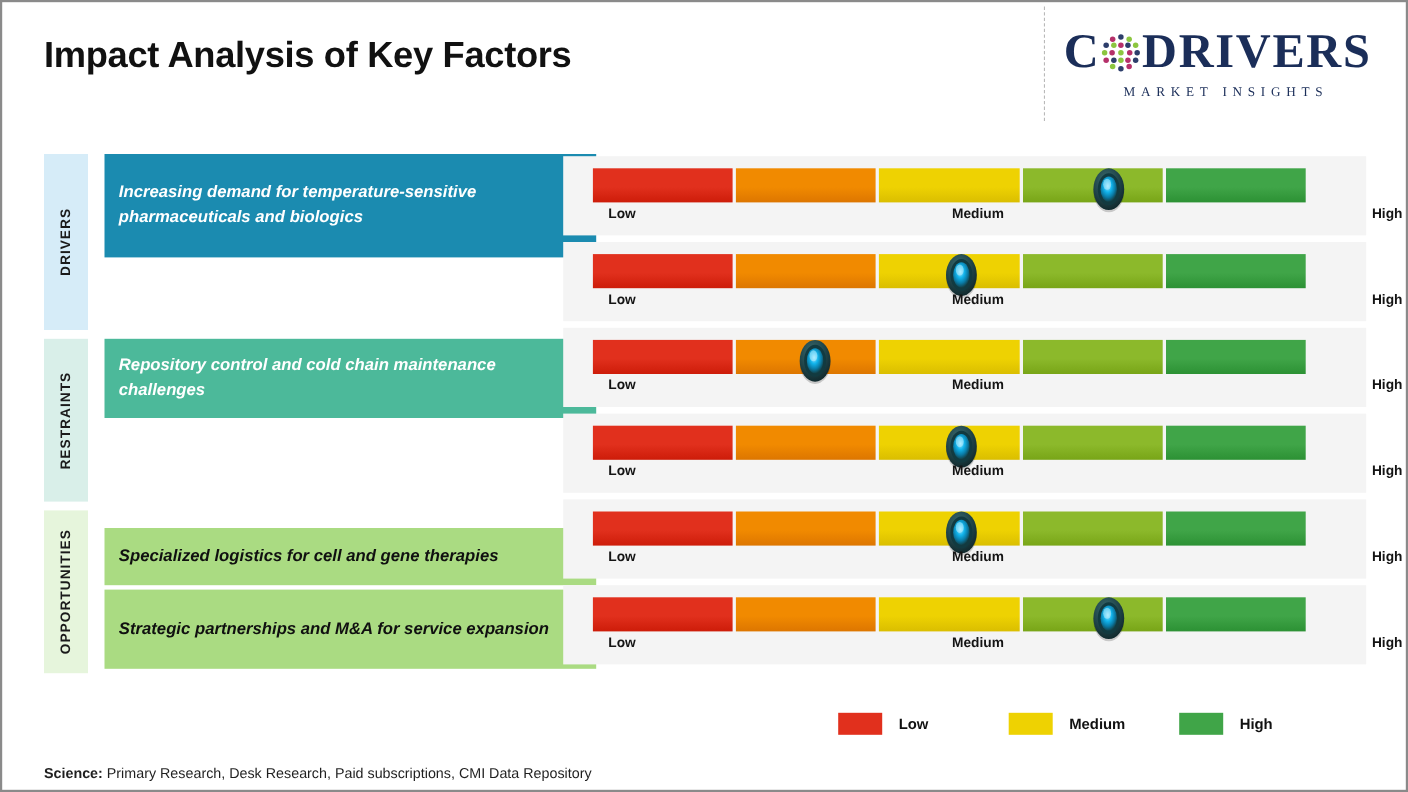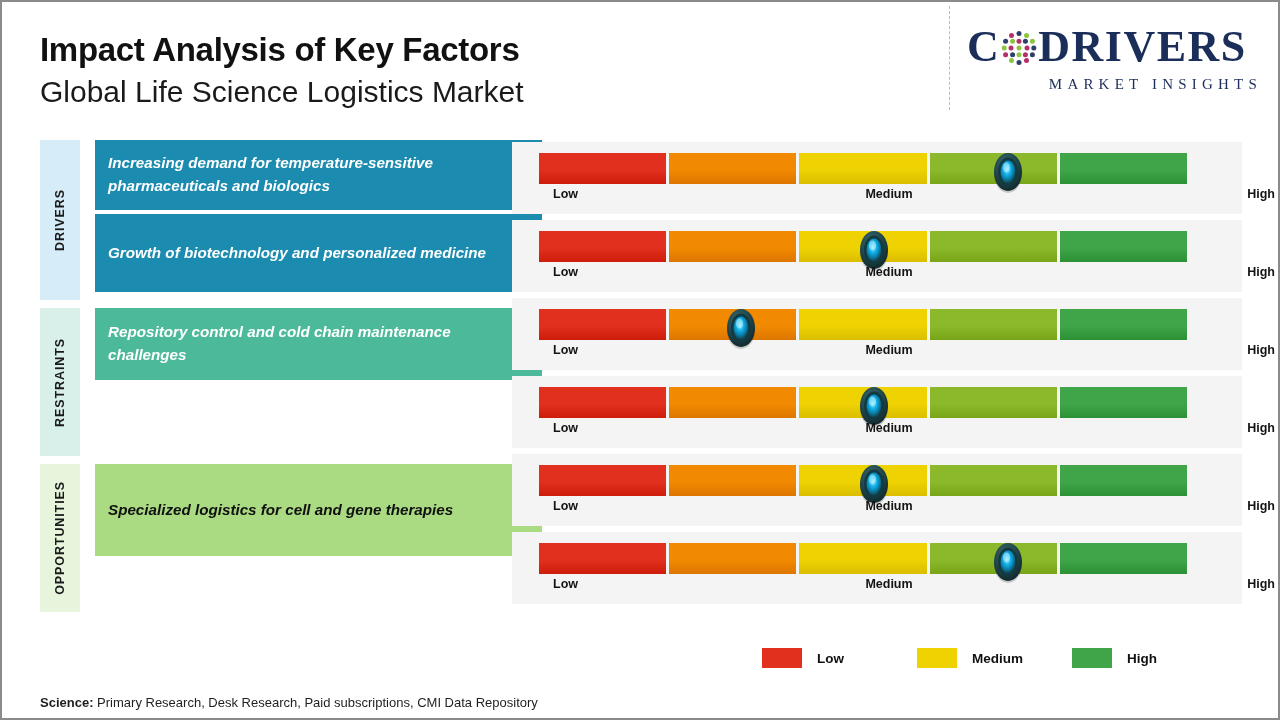--- a/index.html
+++ b/index.html
@@ -42,22 +42,22 @@
     font-family: "Liberation Serif", serif;
     font-size: 44px; font-weight: bold; color: #1b2e59;
     letter-spacing: 1.5px; line-height: 46px; white-space: nowrap;
   }
   #logo-globe {
     display: inline-block; width: 36px; height: 36px;
     vertical-align: -5px; margin: 0 1px;
   }
   #logo-tagline {
     font-family: "Liberation Serif", serif;
-    font-size: 15px; color: #1b2e59; letter-spacing: 5.2px;
-    margin-top: 6px; white-space: nowrap; text-align: right;
+    font-size: 12px; color: #1b2e59; letter-spacing: 5.2px;
+    margin-top: 6px; white-space: nowrap; text-align: center;
   }
 
   
   #rows { position: absolute; left: 0; top: 138px; }
   .group { position: absolute; left: 38px; }
   .group-strip {
     position: absolute; left: 0; top: 0; width: 40px;
     display: flex; align-items: center; justify-content: center;
   }
   .group-strip span {
@@ -122,21 +122,20 @@
   #source b { font-weight: bold; }
 </style>
 </head>
 <body>
 
 <div id="slide">
 
   <div id="header">
     <div id="title-block">
       <div id="main-title">Impact Analysis of Key Factors</div>
-      <div id="sub-title">Global Life Science Logistics Market</div>
     </div>
 
     <div id="divider-dashed"></div>
 
     <div id="logo">
       <div id="logo-wordmark">
         <span>C</span><span id="logo-globe">
           <svg width="36" height="36" viewBox="0 0 36 36" aria-hidden="true">
             <circle cx="18" cy="18" r="17" fill="#ffffff"></circle>
             <g>
@@ -168,45 +167,45 @@
       <div id="logo-tagline">MARKET INSIGHTS</div>
     </div>
   </div>
 
   <div id="rows">
       <div class="group" style="top: 0px; height: 160px;">
         <div class="group-strip" style="height: 160px; background: rgb(214, 236, 248);">
           <span>DRIVERS</span>
         </div>
         <div class="factor-col">
-          <div class="factor-box" style="height: 70px; background: rgb(27, 139, 176); margin-bottom: 4px; align-items: center;">
+          <div class="factor-box" style="height: 94px; background: rgb(27, 139, 176); margin-bottom: 4px; align-items: center;">
             <span style="color: rgb(255, 255, 255);">Increasing demand for temperature-sensitive pharmaceuticals and biologics</span>
-          </div>
-          <div class="factor-box" style="height: 78px; background: rgb(27, 139, 176); margin-bottom: 0px;">
-            <span style="color: rgb(255, 255, 255);">Growth of biotechnology and personalized medicine</span>
           </div>
         </div>
       </div>
       <div class="group" style="top: 168px; height: 148px;">
         <div class="group-strip" style="height: 148px; background: rgb(217, 239, 233);">
           <span>RESTRAINTS</span>
         </div>
         <div class="factor-col">
           <div class="factor-box" style="height: 72px; background: rgb(76, 185, 154); margin-bottom: 4px;">
             <span style="color: rgb(255, 255, 255);">Repository control and cold chain maintenance challenges</span>
           </div>
         </div>
       </div>
       <div class="group" style="top: 324px; height: 148px;">
         <div class="group-strip" style="height: 148px; background: rgb(230, 245, 220);">
           <span>OPPORTUNITIES</span>
         </div>
         <div class="factor-col">
-          <div class="factor-box" style="height: 92px; background: rgb(170, 219, 130); margin-bottom: 4px;">
+          <div class="factor-box" style="height: 52px; background: rgb(170, 219, 130); margin-bottom: 4px; margin-top: 16px;">
             <span style="color: rgb(16, 16, 16);">Specialized logistics for cell and gene therapies</span>
+          </div>
+          <div class="factor-box" style="height: 72px; background: rgb(170, 219, 130); margin-bottom: 0px;">
+            <span style="color: rgb(16, 16, 16);">Strategic partnerships and M&amp;A for service expansion</span>
           </div>
         </div>
       </div>
       <div class="gauge-col">
         <div class="gauge-row" style="top: 2px;">
           <div class="gauge-track">
             <div class="seg" style="background: linear-gradient(rgb(225, 48, 29) 0%, rgb(225, 48, 29) 55%, rgb(205, 28, 9) 100%);"></div>
             <div class="seg" style="background: linear-gradient(rgb(241, 138, 0) 0%, rgb(241, 138, 0) 55%, rgb(221, 118, 0) 100%);"></div>
             <div class="seg" style="background: linear-gradient(rgb(238, 210, 2) 0%, rgb(238, 210, 2) 55%, rgb(218, 190, 0) 100%);"></div>
             <div class="seg" style="background: linear-gradient(rgb(140, 185, 43) 0%, rgb(140, 185, 43) 55%, rgb(120, 165, 23) 100%);"></div>

